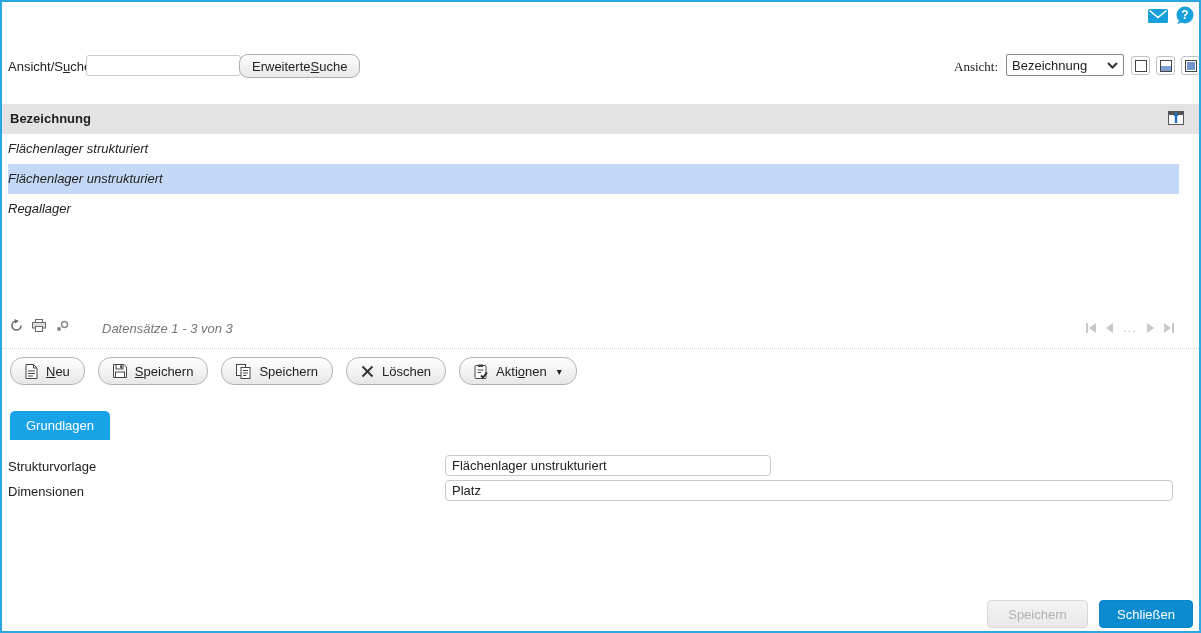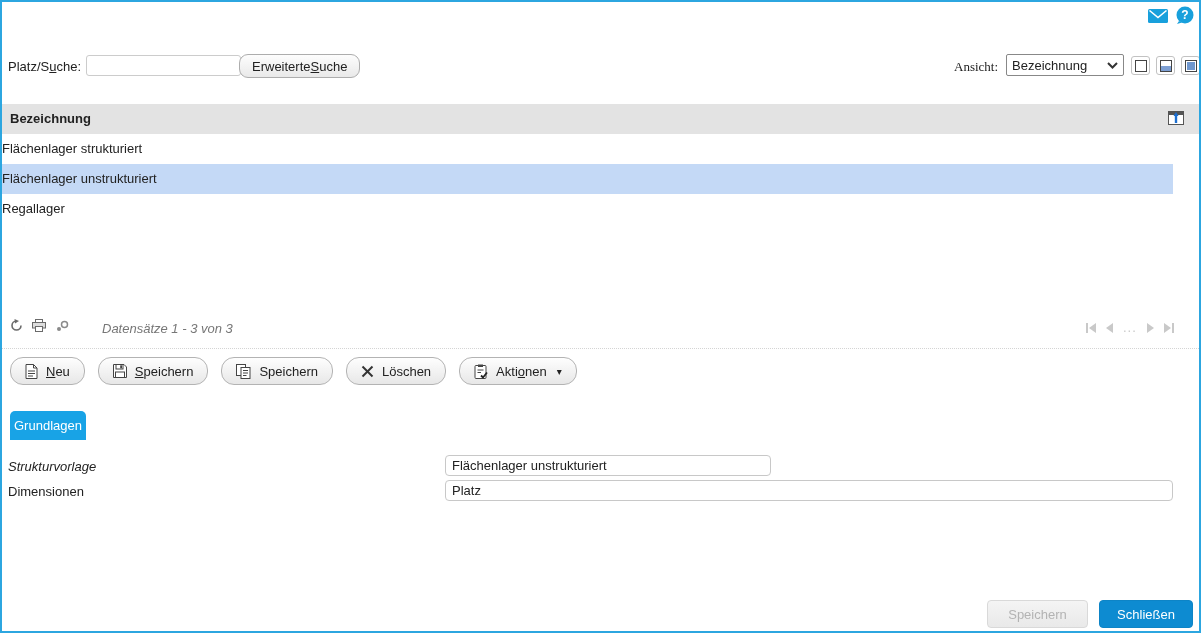--- a/index.html
+++ b/index.html
@@ -32,22 +32,22 @@
   .vbtn{width:17px;height:17px;border:1px solid #c2c2c2;border-radius:3px;background:#fff;
     display:flex;align-items:center;justify-content:center;cursor:pointer;}
   .vsq{width:10px;height:10px;border:1.5px solid #444;background:#fff;position:relative;}
   .vsq.split::after{content:"";position:absolute;left:0;right:0;bottom:0;height:5px;background:#7d9fd3;}
   .vsq.full::after{content:"";position:absolute;inset:1px;background:#6f97ce;}
 
   
   .thead{left:0;top:102px;width:1197px;height:30px;background:#e3e3e3;}
   .thead .htext{position:absolute;left:8px;top:0;line-height:30px;font-weight:bold;color:#222;}
   .colcfg{position:absolute;left:1166px;top:7px;width:16px;height:14px;cursor:pointer;}
-  .trow{left:0;width:1171px;height:30px;line-height:30px;box-sizing:border-box;
-    background:#fff;cursor:pointer;}
+  .trow{left:6px;width:1171px;height:30px;line-height:30px;box-sizing:border-box;
+    background:#fff;cursor:pointer;font-style:italic;}
   .trow.selected{background:#c4d9f6;}
   .r0{top:132px;} .r1{top:162px;} .r2{top:192px;}
 
   
   .pgicons{left:8px;top:317px;display:flex;gap:9px;align-items:center;}
   .pgicons svg{cursor:pointer;}
   .pgstatus{left:100px;top:319px;font-style:italic;color:#777;}
   .pgnav{left:1084px;top:318px;display:flex;gap:10px;align-items:center;color:#c9c9c9;}
   .pbtn{display:inline-flex;align-items:center;gap:1px;cursor:default;}
   .tri-l{width:0;height:0;border-top:5px solid transparent;border-bottom:5px solid transparent;border-right:7px solid #c9c9c9;}
@@ -58,25 +58,25 @@
   .sep{left:0;top:346px;width:1197px;border-top:1px dotted #d4d4d4;}
 
   
   .toolbar{left:8px;top:355px;display:flex;gap:13px;}
   .tbtn{display:inline-flex;align-items:center;gap:8px;height:28px;padding:0 14px;
     background:linear-gradient(#fefefe,#e7e7e7);border:1px solid #b3b3b3;border-radius:13px;
     font:13px "Liberation Sans",sans-serif;color:#222;cursor:pointer;white-space:nowrap;}
   .caret{font-size:10px;margin-left:2px;color:#222;}
 
   
-  .tab{left:8px;top:409px;height:29px;padding:0 4px;display:inline-flex;align-items:center;
+  .tab{left:8px;top:409px;height:29px;padding:0 16px;display:inline-flex;align-items:center;
     background:#18a3e6;color:#fff;border-radius:5px 5px 0 0;cursor:pointer;}
 
   
-  .f-label1{left:6px;top:457px;font-style:italic;}
+  .f-label1{left:6px;top:457px;}
   .f-label2{left:6px;top:482px;}
   .f-input{border:1px solid #c8c8c8;border-radius:4px;height:19px;
     font:13px "Liberation Sans",sans-serif;padding:0 6px;outline:none;color:#222;}
   .f-input1{left:443px;top:453px;width:312px;}
   .f-input2{left:443px;top:478px;width:714px;}
 
   
   .save-btn{left:985px;top:598px;width:101px;height:28px;border:1px solid #d9d9d9;border-radius:4px;
     background:linear-gradient(#f4f4f4,#e9e9e9);color:#b3b3b3;font:13px "Liberation Sans",sans-serif;}
   .close-btn{left:1097px;top:598px;width:94px;height:28px;border:1px solid #0d84c6;border-radius:4px;
@@ -91,21 +91,21 @@
   <svg class="abs mail" viewBox="0 0 20 14">
     <rect x="0" y="0" width="20" height="14" rx="1.5" fill="#18a0dc"></rect>
     <polyline points="1.5,1.5 10,8.5 18.5,1.5" fill="none" stroke="#fff" stroke-width="1.6"></polyline>
   </svg>
   <svg class="abs help" viewBox="0 0 18 18">
     <circle cx="9" cy="9" r="8.5" fill="#18a0dc"></circle>
     <polygon points="3,15 1,18 6,16.5" fill="#18a0dc"></polygon>
     <text x="9" y="13" text-anchor="middle" font-size="12" font-weight="bold" fill="#fff" font-family="Liberation Sans, sans-serif">?</text>
   </svg>
 
-  <div class="abs filter-label lbl"><span>Platz/S</span><span class="key">u</span><span>che:</span></div>
+  <div class="abs filter-label lbl"><span>Ansicht/S</span><span class="key">u</span><span>che:</span></div>
   <input class="abs filter-input" type="text" value="" style="">
   <button class="abs adv-btn">
       <span>Erweiterte </span>
       <span class="key">S</span>
       <span>uche</span>
     </button>
 
   <div class="abs view-label lbl">Ansicht:</div>
   <div class="abs select">
     <span>Bezeichnung</span>

